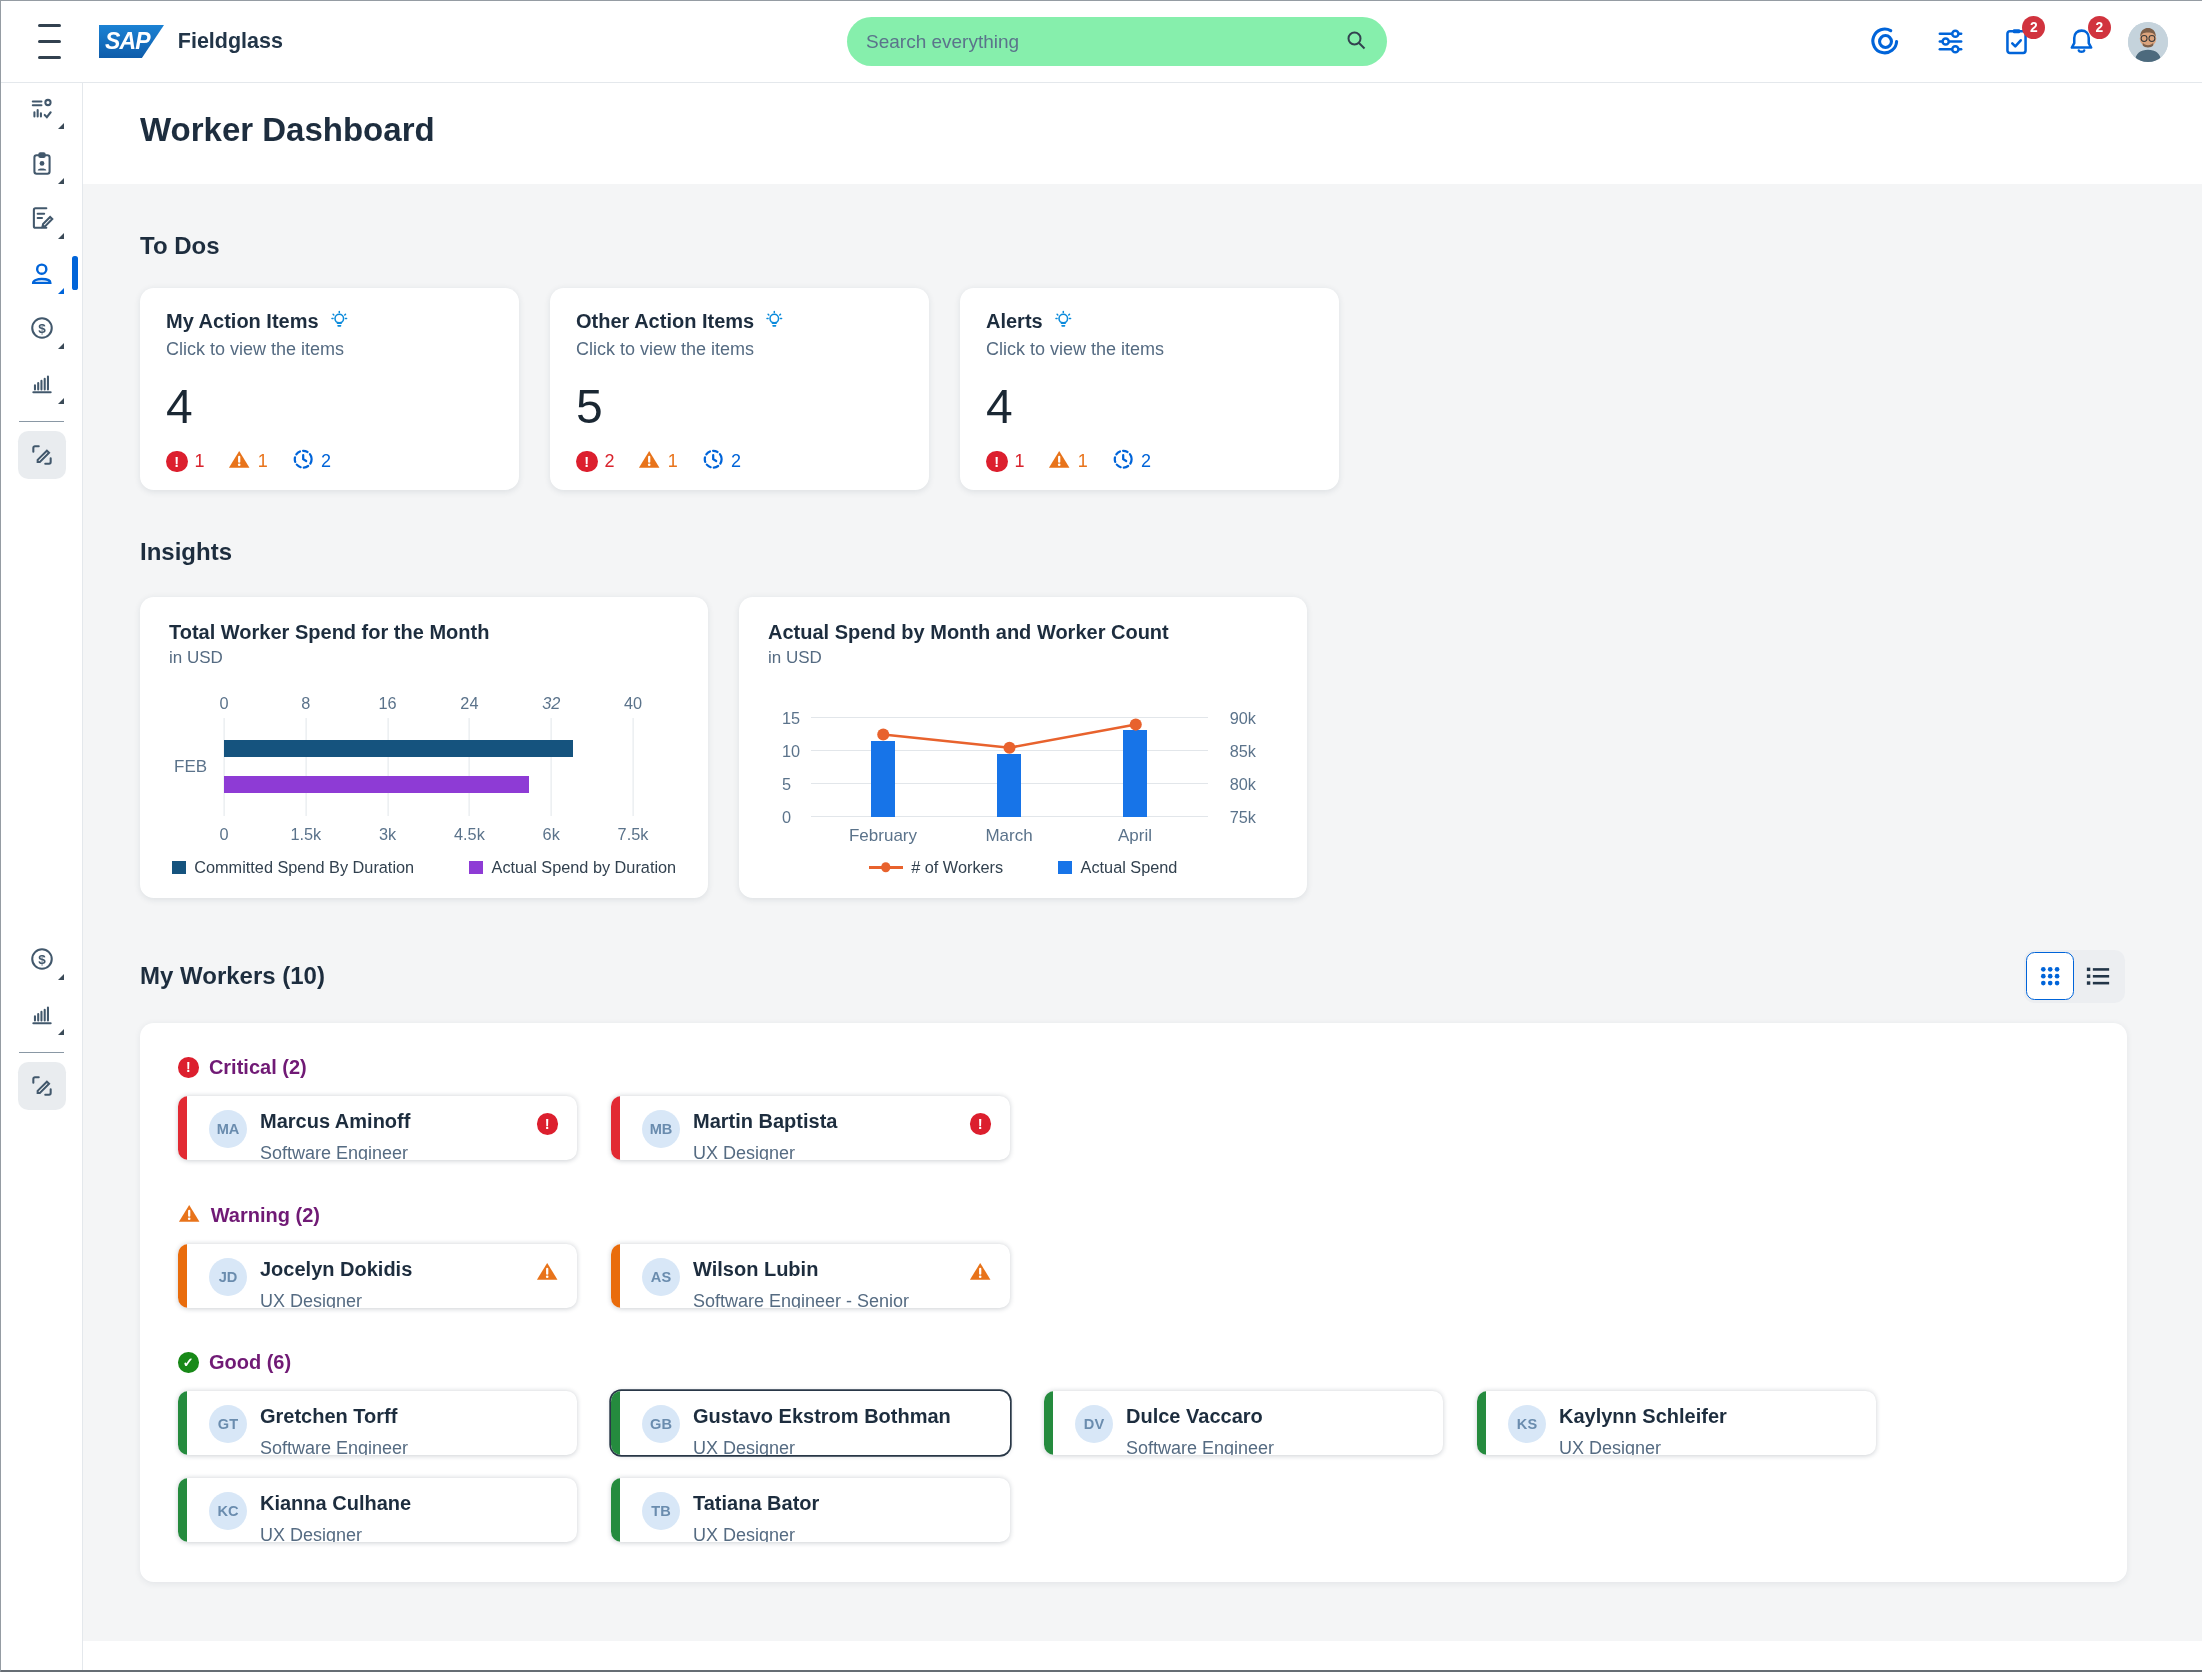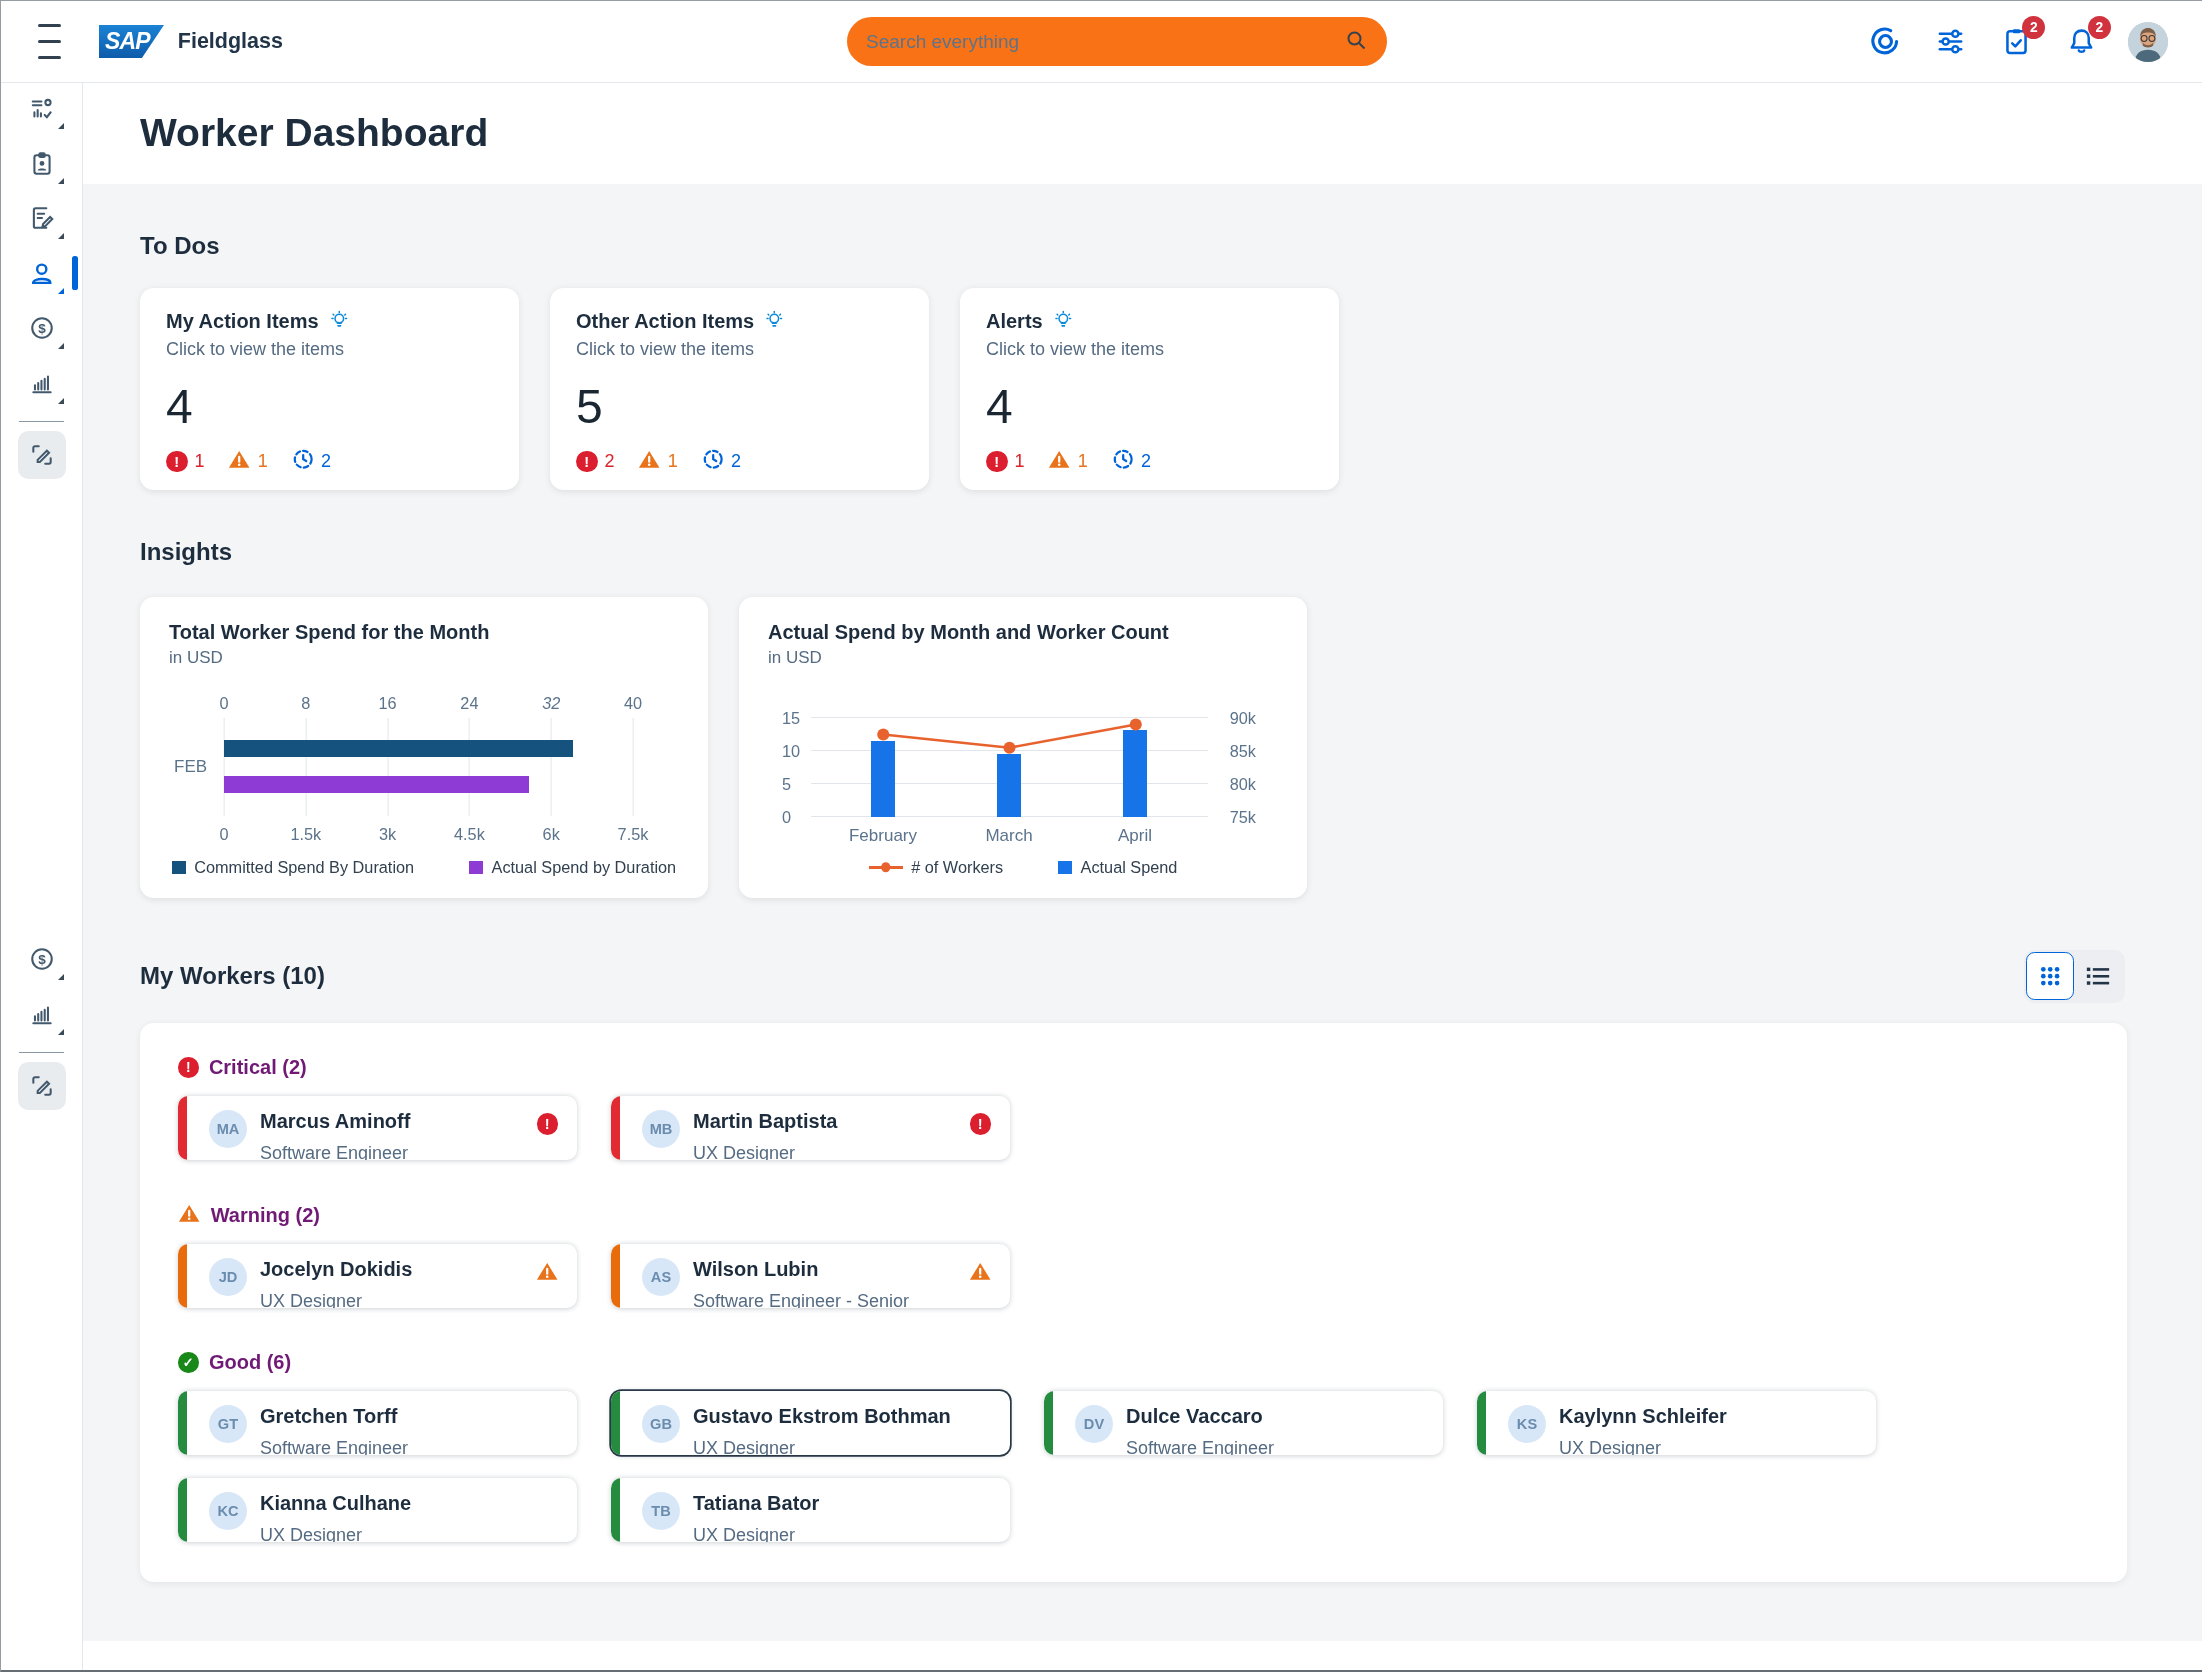--- a/index.html
+++ b/index.html
@@ -11,21 +11,21 @@
   header { height: 82px; flex: 0 0 82px; display: flex; align-items: center; padding: 0 34px 0 24px;
            border-bottom: 0.9px solid #e4e8ec; position: relative; background: #fff; z-index: 5; }
   .burger { width: 48px; height: 48px; border: none; background: transparent; cursor: pointer;
             display: grid; place-items: center; margin-right: 26px; }
   .burger span { display: block; width: 23px; height: 3px; background: #32414f; border-radius: 1.7px; margin: 2.8px 0; }
   .brand { display: flex; align-items: center; gap: 13.8px; }
   .sap-logo { width: 65px; height: 33px; background: linear-gradient(180deg, #1b82d4 0%, #0e5caa 100%);
               clip-path: polygon(0 0, 100% 0, 66% 100%, 0 100%); color: #fff; font-weight: bold;
               font-style: italic; font-size: 23px; display: flex; align-items: center; padding-left: 6px; letter-spacing: -0.9px; }
   .product { font-size: 21.5px; font-weight: bold; color: #223548; }
-  .search { position: absolute; left: 846px; top: 16.3px; width: 540px; height: 49px; background: #f97316;
+  .search { position: absolute; left: 846px; top: 16.3px; width: 540px; height: 49px; background: #86efac;
             border-radius: 25px; display: flex; align-items: center; padding: 0 19px; }
   .search input { flex: 1; border: none; background: transparent; outline: none; font-size: 19px;
                   color: #223548; font-family: inherit; }
   .search input::placeholder { color: #5b738b; }
   .hdr-right { margin-left: auto; display: flex; align-items: center; gap: 27.5px; }
   .hdr-btn { position: relative; width: 38px; height: 38px; border: none; background: transparent;
              cursor: pointer; display: grid; place-items: center; }
   .hdr-badge { position: absolute; top: -6.9px; right: -10.3px; min-width: 23px; height: 23px; padding: 0 5.2px;
                background: #d1333e; border-radius: 12px; color: #fff; font-size: 13.8px; font-weight: bold;
                display: grid; place-items: center; }
@@ -42,21 +42,21 @@
                    border-left: 6.9px solid transparent; border-bottom: 6.9px solid #3a4a57; }
   .side-btn.active .sub { border-bottom-color: #0064d9; }
   .side-btn.active::after { content: ""; position: absolute; right: -12px; top: 6.9px; width: 5.2px; height: 34px;
                             background: #0064d9; border-radius: 2.6px; }
   .side-btn.boxed { background: #e9ecef; }
   .side-div { width: 45px; border-top: 1.7px solid #8a98a5; margin: 6.9px 0 8.6px; }
   .grp2 { margin-top: 450px; }
 
   main { flex: 1; display: flex; flex-direction: column; background: #fff; min-width: 0; }
   .title-band { padding: 27.5px 0 0 57px; height: 101px; flex: 0 0 101px; }
-  .title-band h1 { font-size: 39px; font-weight: bold; color: #1d2d3e; }
+  .title-band h1 { font-size: 33px; font-weight: bold; color: #1d2d3e; }
   .content { background: #f4f5f6; height: 1457px; padding: 48px 77px 0 57px; overflow: hidden; }
   h2.sec { font-size: 24px; font-weight: bold; color: #1d2d3e; }
 
   
   .todo-row { display: flex; gap: 31px; margin-top: 27.5px; }
   .todo-card { width: 379px; height: 202px; background: #fff; border-radius: 13.8px; padding: 22.4px 26px;
                box-shadow: 0 1.7px 6.9px rgba(34,53,72,.10); cursor: pointer; }
   .todo-title-row { display: flex; align-items: center; gap: 10.3px; }
   .todo-title { font-size: 20px; font-weight: bold; color: #1d2d3e; }
   .todo-sub { font-size: 18px; color: #556b82; margin-top: 6px; }

